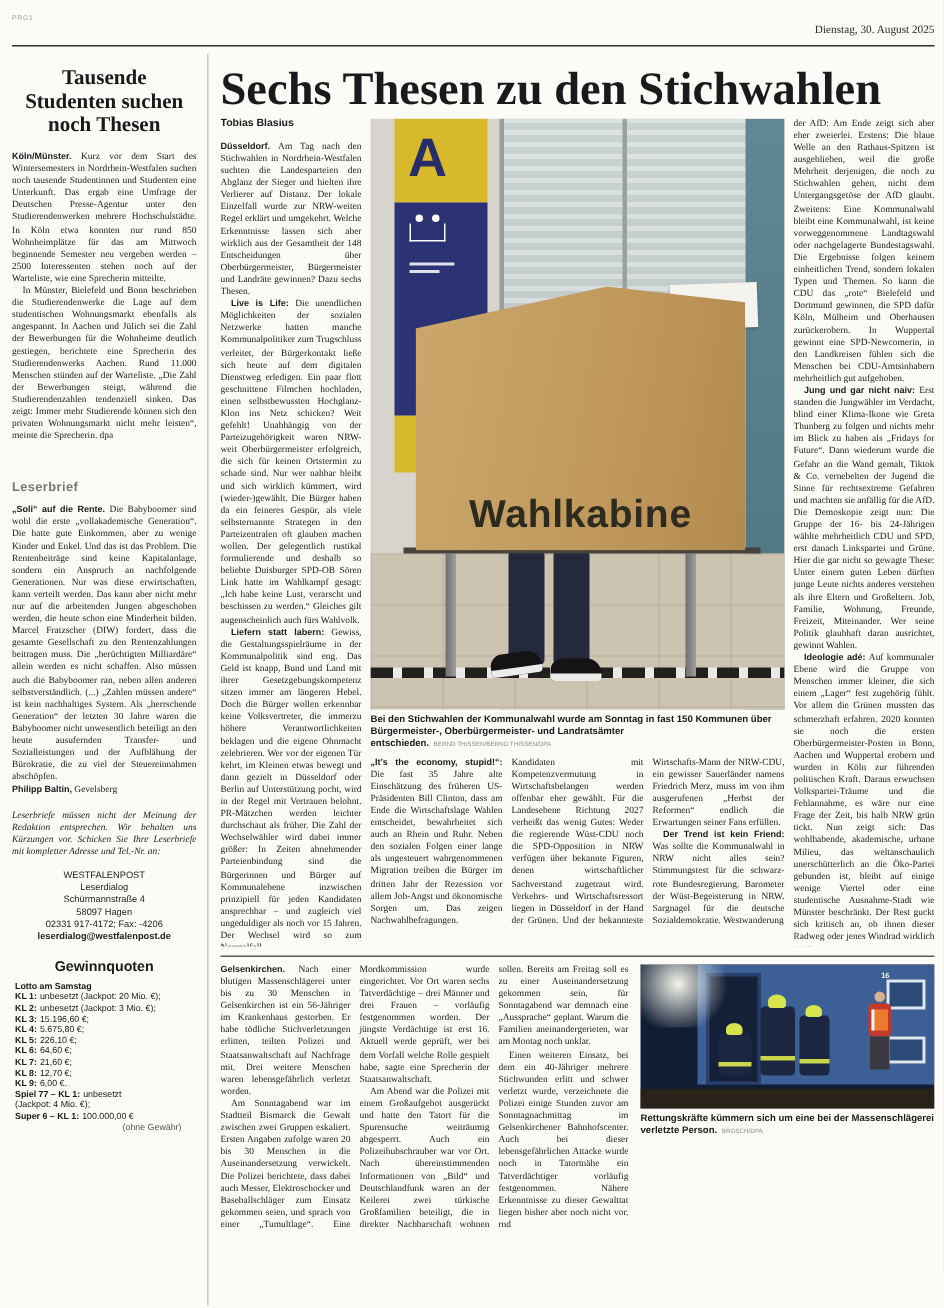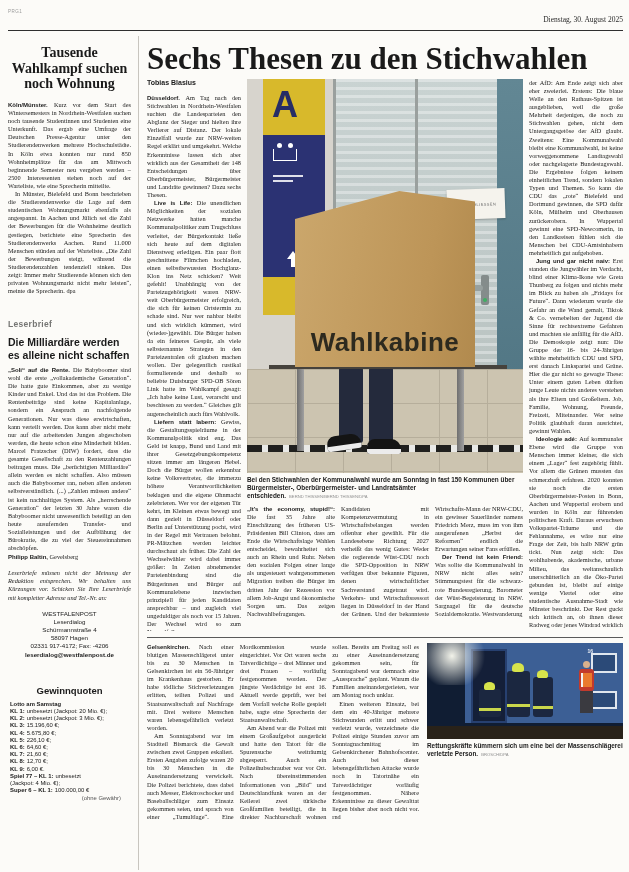--- a/index.html
+++ b/index.html
@@ -21,21 +21,21 @@
   .plead{ font-family:"Liberation Sans",sans-serif; font-weight:700; font-size:6px;}
   
   .ls-title{ font-size:14px; font-weight:700; text-align:center; line-height:1.12; margin:9px 2px 9px;}
   .kicker{ text-align:left; font:700 8.5px "Liberation Sans",sans-serif; color:#767674; margin:24px 0 7px; letter-spacing:.3px;}
   .lb-title{ font:700 10.5px/1.18 "Liberation Sans",sans-serif; margin-bottom:5px;}
   .sig{ font-size:6.3px; line-height:8.1px; margin-top:1px;}
   .sig .name{ font-family:"Liberation Sans",sans-serif; font-weight:700; font-size:6px;}
   .note{ font-style:italic; margin-top:8px;}
   .contact{ text-align:center; font:6.2px/8.2px "Liberation Sans",sans-serif; margin-top:8px; color:#222;}
   .contact .email{ font-weight:700; }
-  .gq-title{ text-align:center; font:700 9.5px "Liberation Sans",sans-serif; margin:26px 0 5px;}
+  .gq-title{ text-align:center; font:700 9.5px "Liberation Sans",sans-serif; margin:10px 0 5px;}
   .lotto{ font:5.9px/7.2px "Liberation Sans",sans-serif; padding:0 10px 0 2px;}
   .lotto .lb{ font-weight:700; margin-right:2px;}
   .lotto-game{ font-weight:700;}
   .lotto-right{ text-align:right; color:#555;}
   
   .main-h1{ font-size:31px; font-weight:700; line-height:1.03; margin:7px 0 4px;}
   .main-deck{ text-align:center; font-size:10.5px; margin-bottom:9px;}
   .cols{ display:flex; gap:6px; height:552px; overflow:hidden;}
   .mcol{ width:94px; flex:0 0 auto; overflow:hidden;}
   .mid{ flex:1; min-width:0;}
@@ -62,21 +62,21 @@
   .p-top{ height:56px; background:#d8b92b; color:#272d66; font:700 36px/52px "Liberation Sans",sans-serif; padding-left:9px;}
   .p-mid{ height:142px; background:#2b3273; position:relative;}
   .booth-icon{ position:absolute; left:10px; top:14px; width:24px; height:12px; border:1.5px solid #fff; border-top:none;}
   .booth-icon:before{ content:""; position:absolute; left:3px; top:-6px; width:5px; height:5px; background:#fff; border-radius:50%;}
   .booth-icon:after{ content:""; position:absolute; right:3px; top:-6px; width:5px; height:5px; background:#fff; border-radius:50%;}
   .sign-bar{ position:absolute; left:10px; height:2px; background:rgba(255,255,255,.85);}
   .arrow-up{ position:absolute; left:24px; bottom:18px; width:0; height:0;
       border-left:6px solid transparent; border-right:6px solid transparent; border-bottom:8px solid #fff;}
   .arrow-stem{ position:absolute; left:28px; bottom:10px; width:4px; height:8px; background:#fff;}
   .p-bot{ height:38px; background:#d8b92b;}
-  .p1-box{ position:absolute; left:48px; top:112px; width:180px; height:176px;
+  .p1-box{ position:absolute; left:30px; top:112px; width:220px; height:176px;
       background:linear-gradient(100deg,#cba76c,#bd9558 70%,#b18a4e);
       clip-path:polygon(0 16%, 58% 0, 100% 6%, 100% 100%, 0 100%);}
   .p1-boxtext{ position:absolute; left:0; right:0; bottom:9px; text-align:center;
       font:700 26px "Liberation Sans",sans-serif; color:#2d2a1f; letter-spacing:.5px;}
   .p1-table{ position:absolute; left:22px; top:286px; width:238px; height:4px; background:#46423c;}
   .p1-leg{ position:absolute; top:290px; width:7px; height:82px; background:linear-gradient(90deg,#6f6f6f,#a0a0a0);}
   .p1-floor{ position:absolute; left:0; top:290px; right:0; bottom:0; background:#ccc4b0;
       background-image:linear-gradient(#b6ae9b 1px, transparent 1px), linear-gradient(90deg,#b6ae9b 1px, transparent 1px);
       background-size:48px 34px;}
   .p1-cable{ position:absolute; left:0; top:366px; right:0; height:7px;
@@ -114,26 +114,25 @@
 <div class="page">
 
   <div class="masthead">
     <span class="mh-edition">PRG1</span>
     <span class="mh-date">Dienstag, 30. August 2025</span>
   </div>
 
   <div class="content">
 
     <div class="left-strip bodytext">
-      <h2 class="ls-title">Tausende Wahlkampf suchen noch Wohnung</h2>
+      <h2 class="ls-title">Tausende Studenten suchen noch Thesen</h2>
       <p><span class="plead">Köln/Münster. </span><span>Kurz vor dem Start des Wintersemesters in Nordrhein-Westfalen suchen noch tausende Studentinnen und Studenten eine Unterkunft. Das ergab eine Umfrage der Deutschen Presse-Agentur unter den Studierendenwerken mehrere Hochschulstädte. In Köln etwa konnten nur rund 850 Wohnheimplätze für das am Mittwoch beginnende Semester neu vergeben werden – 2500 Interessenten stehen noch auf der Warteliste, wie eine Sprecherin mitteilte.</span></p>
       <p class="ind">In Münster, Bielefeld und Bonn beschrieben die Studierendenwerke die Lage auf dem studentischen Wohnungsmarkt ebenfalls als angespannt. In Aachen und Jülich sei die Zahl der Bewerbungen für die Wohnheime deutlich gestiegen, berichtete eine Sprecherin des Studierendenwerks Aachen. Rund 11.000 Menschen stünden auf der Warteliste. „Die Zahl der Bewerbungen steigt, während die Studierendenzahlen tendenziell sinken. Das zeigt: Immer mehr Studierende können sich den privaten Wohnungsmarkt nicht mehr leisten“, meinte die Sprecherin. dpa</p>
 
       <div class="kicker">Leserbrief</div>
-      <h3 class="lb-title">Die Milliardäre werden es alleine nicht schaffen</h3>
       <p><span class="plead">„Soli“ auf die Rente. </span><span>Die Babyboomer sind wohl die erste „vollakademische Generation“. Die hatte gute Einkommen, aber zu wenige Kinder und Enkel. Und das ist das Problem. Die Rentenbeiträge sind keine Kapitalanlage, sondern ein Anspruch an nachfolgende Generationen. Nur was diese erwirtschaften, kann verteilt werden. Das kann aber nicht mehr nur auf die arbeitenden Jungen abgeschoben werden, die heute schon eine Minderheit bilden. Marcel Fratzscher (DIW) fordert, dass die gesamte Gesellschaft zu den Rentenzahlungen beitragen muss. Die „berüchtigten Milliardäre“ allein werden es nicht schaffen. Also müssen auch die Babyboomer ran, neben allen anderen selbstverständlich. (...) „Zahlen müssen andere“ ist kein nachhaltiges System. Als „herrschende Generation“ der letzten 30 Jahre waren die Babyboomer nicht unwesentlich beteiligt an den heute ausufernden Transfer- und Sozialleistungen und der Aufblähung der Bürokratie, die zu viel der Steuereinnahmen abschöpfen.</span></p>
       <p class="sig"><span class="name">Philipp Baltin,</span><span> Gevelsberg</span></p>
       <p class="note">Leserbriefe müssen nicht der Meinung der Redaktion entsprechen. Wir behalten uns Kürzungen vor. Schicken Sie Ihre Leserbriefe mit kompletter Adresse und Tel.-Nr. an:</p>
 
       <div class="contact">
         <div>WESTFALENPOST</div>
         <div>Leserdialog</div>
         <div>Schürmannstraße 4</div>
         <div>58097 Hagen</div>
         <div>02331 917-4172; Fax: -4206</div>

